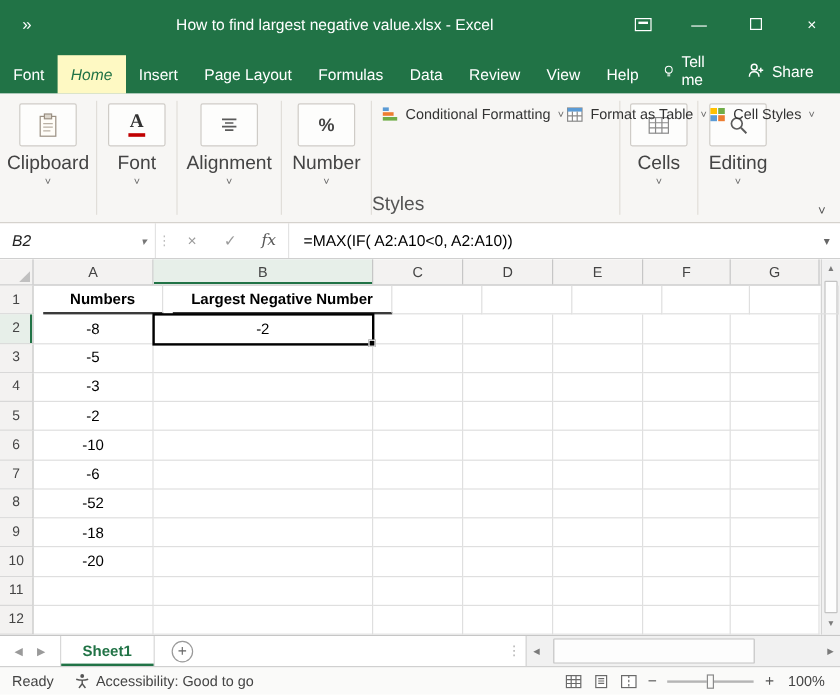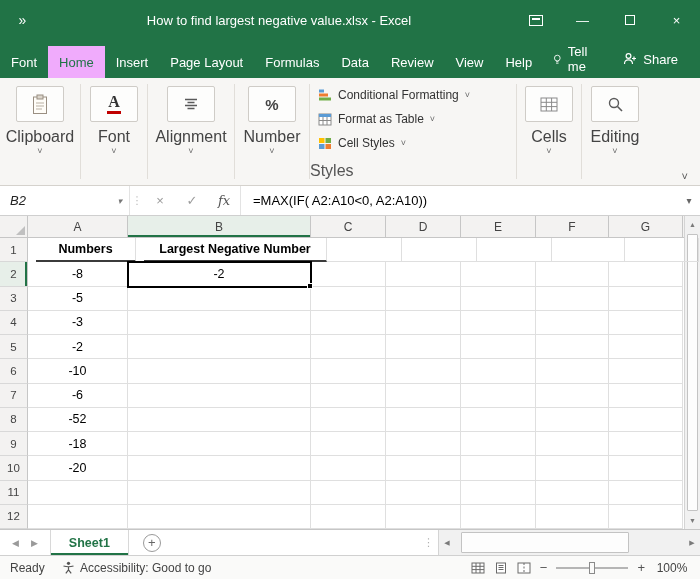--- a/index.html
+++ b/index.html
@@ -14,39 +14,39 @@
   .win-controls { display:flex; height:100%; flex:0 0 auto; }
   .wc { width:47px; height:100%; display:flex; align-items:center; justify-content:center; font-size:13px; cursor:default; }
   .max-glyph { width:10px; height:10px; border:1px solid #fff; display:inline-block; }
   .rd-glyph { width:14px; height:11px; border:1px solid #fff; position:relative; display:inline-block; }
   .rd-glyph::after { content:""; position:absolute; left:2px; right:2px; top:2px; height:2px; background:#fff; }
 
   
   .tab-row { height:38px; background:#217346; display:flex; align-items:flex-end; color:#fff; flex:0 0 auto; }
   .tabs { display:flex; align-items:flex-end; height:100%; }
   .tab { height:32px; display:flex; align-items:center; padding:0 11px; font-size:13px; cursor:default; white-space:nowrap; }
-  .tab.active { background:#f0abfc; color:#217346; }
+  .tab.active { background:#fef9c3; color:#217346;font-style:italic; }
   .tab-right { margin-left:auto; display:flex; align-items:center; height:100%; padding-right:12px; gap:6px; }
   .tellme { display:flex; align-items:center; gap:6px; font-size:13px; padding:0 10px; }
   .share { display:flex; align-items:center; gap:6px; font-size:13px; padding:0 10px; }
 
   
   .ribbon { height:108px; background:#f7f6f4; border-bottom:1px solid #d5d2cd; display:flex; position:relative; flex:0 0 auto; }
   .group { display:flex; flex-direction:column; align-items:center; padding-top:8px; }
   .g-clipboard { width:80px; } .g-font { width:66px; } .g-align { width:86px; } .g-number { width:74px; }
   .g-styles { width:206px; position:relative; } .g-cells { width:64px; } .g-editing { width:66px; }
   .gsep { width:1px; background:#e1ded9; margin:6px 0; }
   .tile { width:48px; height:36px; border:1px solid #cfccc7; background:#fdfdfc; border-radius:2px; display:flex; align-items:center; justify-content:center; cursor:default; }
   .glabel { font-size:16px; color:#444; margin-top:6px; white-space:nowrap; }
   .gchev { font-size:9px; color:#666; margin-top:1px; line-height:1; }
   .font-icon { display:flex; flex-direction:column; align-items:center; line-height:1; }
   .font-icon b { font-size:16px; font-weight:bold; color:#333; font-family:"Liberation Serif", serif; }
   .redbar { width:14px; height:3px; background:#c00000; margin-top:1px; display:block; }
   .pct { font-size:15px; color:#444; font-weight:bold; }
-  .styles-rows { display:flex; flex-direction:column; align-items:flex-start; gap:10px; width:100%; padding-left:8px; padding-top:2px; }
+  .styles-rows { display:flex; flex-direction:row; align-items:flex-start; gap:2px; width:100%; padding-left:8px; padding-top:2px; }
   .style-btn { display:flex; align-items:center; gap:6px; font-size:12px; color:#333; cursor:default; white-space:nowrap; }
   .style-btn .chev { font-size:9px; color:#666; }
   .styles-label { position:absolute; bottom:5px; left:0; right:0; text-align:left; font-size:16px; color:#555; }
   .ribbon-collapse { position:absolute; right:12px; bottom:3px; font-size:11px; color:#555; cursor:default; }
 
   
   .formula-bar { height:30px; background:#fff; border-bottom:1px solid #cfcfcf; display:flex; align-items:stretch; flex:0 0 auto; }
   .name-box { width:130px; display:flex; align-items:center; padding-left:10px; font-size:13px; color:#222; border-right:1px solid #e3e3e3;font-style:italic; }
   .name-dd { margin-left:auto; padding-right:7px; font-size:9px; color:#777; }
   .fb-handle { width:14px; display:flex; align-items:center; justify-content:center; color:#bdbdbd; font-size:11px; }

